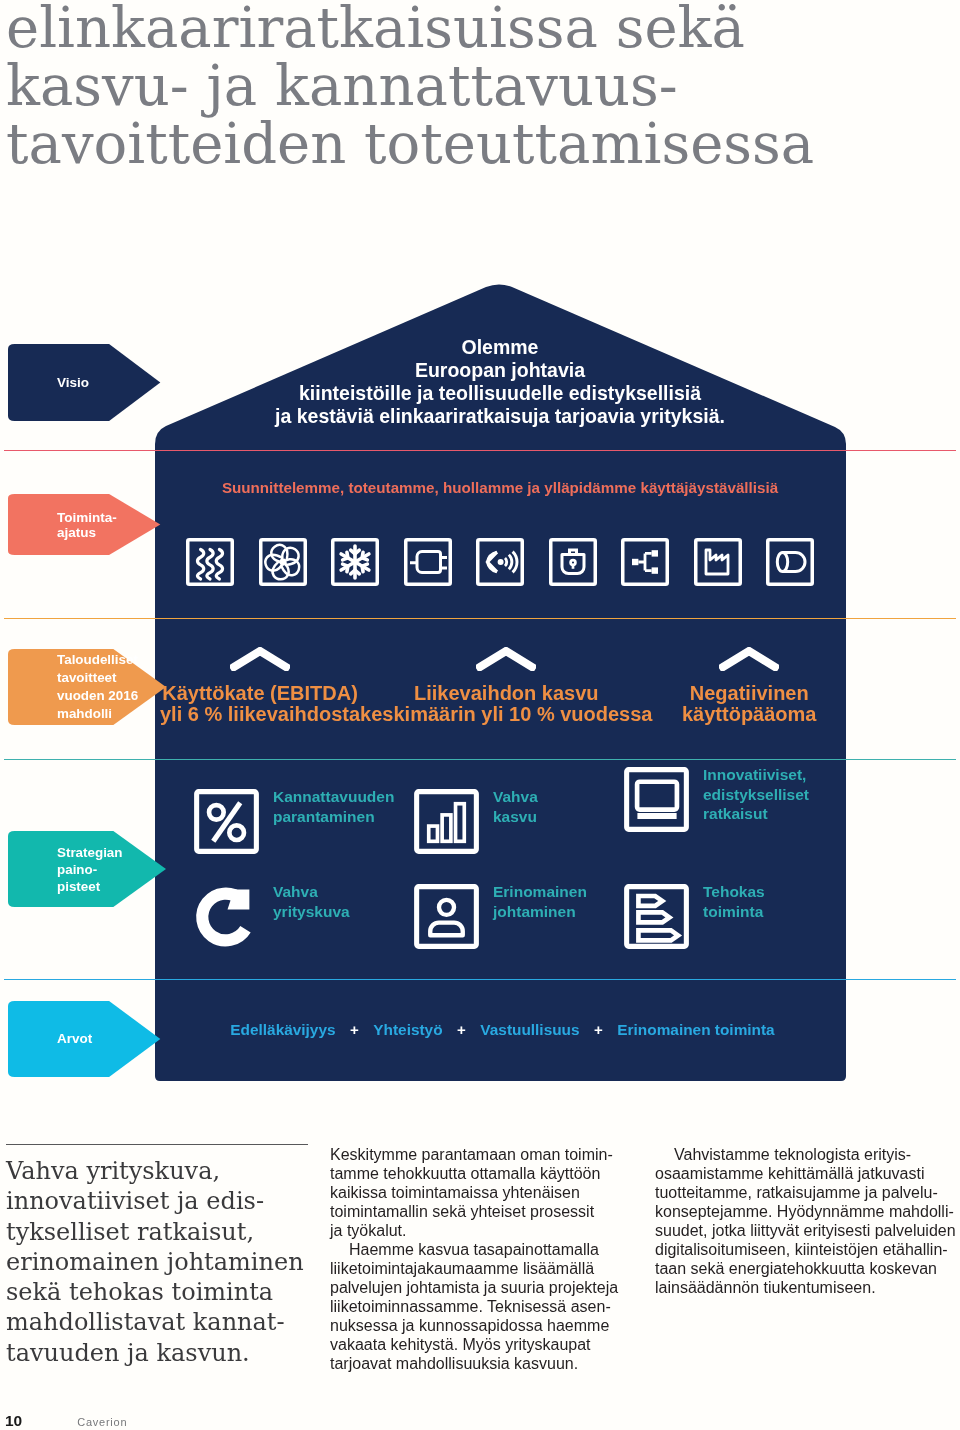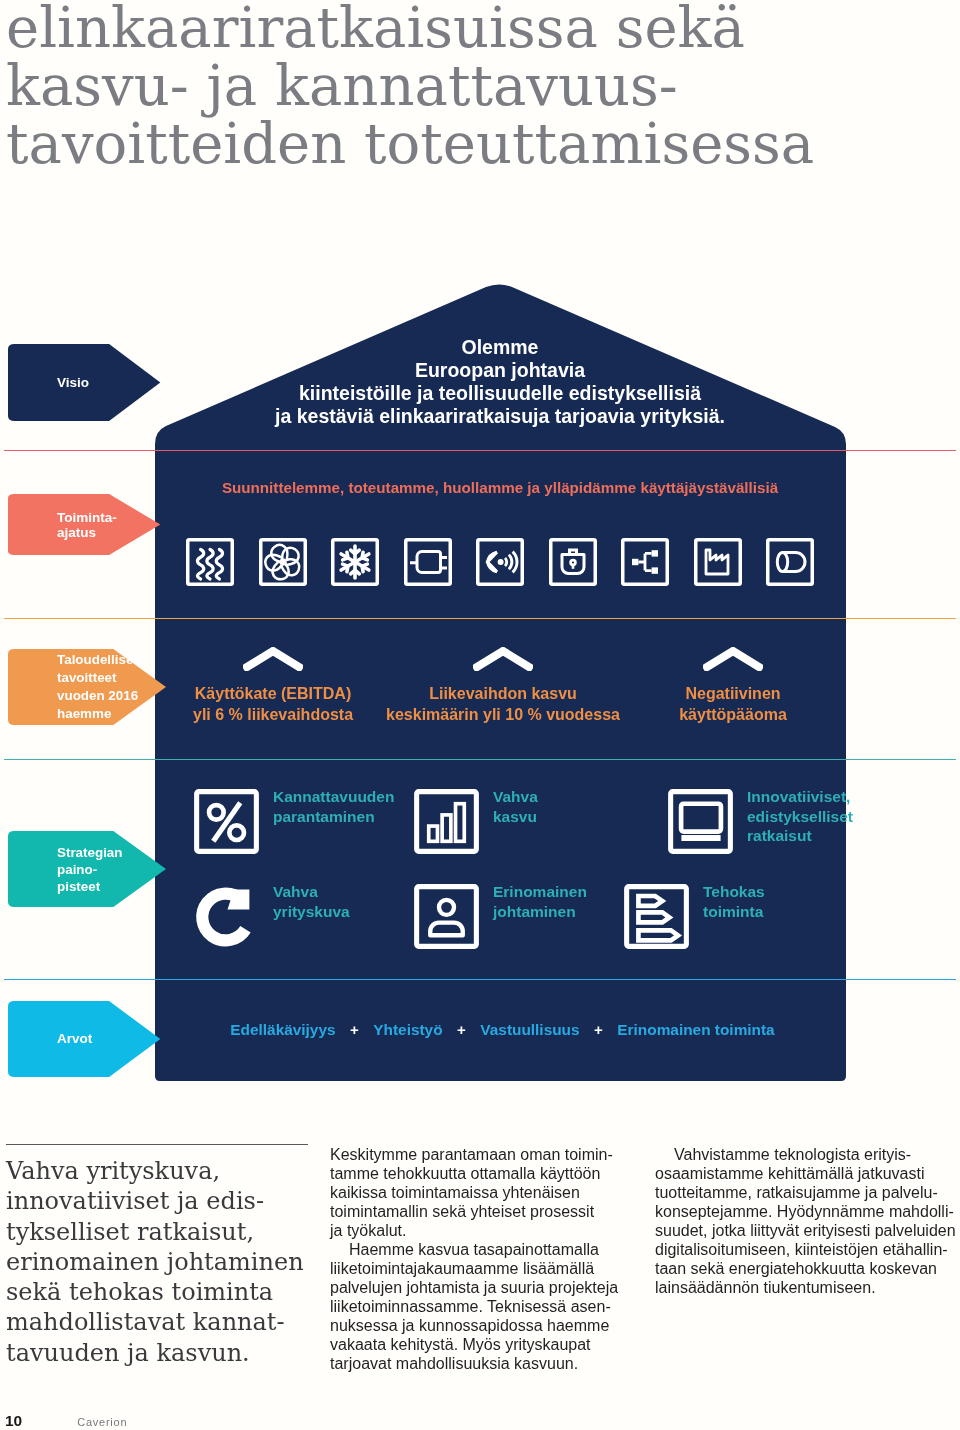--- a/index.html
+++ b/index.html
@@ -18,21 +18,21 @@
   .tagtxt{position:relative;z-index:2;color:#fff;font-weight:bold;font-size:13.5px;line-height:16px;padding-left:11px;}
 
   .srvicons{position:absolute;left:186px;top:538px;width:628px;height:49px;display:flex;justify-content:space-between;}
   .srvicons svg{width:48px;height:48px;display:block;}
 
   .tagtxt2{line-height:15px;}
   .tagtxt4{line-height:18px;font-size:13.4px;padding-left:11px;}
   .fincols{position:absolute;left:160px;top:640px;width:686px;display:flex;}
   .fincol{flex:1;text-align:center;white-space:nowrap;}
   .chev{width:60px;height:24px;display:block;margin:7px auto 0;}
-  .fintxt{color:#ef8f43;font-weight:bold;font-size:16px;line-height:21px;margin-top:12px;}
+  .fintxt{color:#ef8f43;font-weight:bold;font-size:20px;line-height:21px;margin-top:12px;}
 
   .tagtxt3{line-height:17px;font-size:13.4px;}
   .stratgrid{position:absolute;left:0;top:0;width:960px;height:1430px;}
   .strat{position:absolute;display:flex;align-items:flex-start;}
     .sicon{width:65px;height:65px;flex:none;}
   .stxt{color:#2eafb4;font-weight:bold;font-size:15.5px;line-height:19.5px;margin-left:14px;margin-top:-2px;}
 
   .valrow{position:absolute;left:157px;top:1021px;width:691px;text-align:center;color:#29a9e1;font-weight:bold;font-size:15.4px;white-space:nowrap;}
   .valrow .vsep{color:#fff;padding:0 14.5px;font-size:15px;}
 
@@ -201,21 +201,21 @@
           <path d="M16.5,14.5 h13 a9.5,9.5 0 0 1 0,19 h-13" stroke-width="3"></path>
           <ellipse cx="16.5" cy="24" rx="5.2" ry="9.5" stroke-width="3"></ellipse>
         </g>
       </svg>
   </div>
 
   <div class="tag" style="left:8px;top:649px;width:120px;height:76px;">
     <svg class="tagbg" viewBox="0 0 120 76" preserveAspectRatio="none">
         <path d="M5,0 H80 L120,38 L80,76 H5 Q0,76 0,71 V5 Q0,0 5,0 Z" fill="#ef9a4e"></path>
       </svg>
-    <span class="tagtxt tagtxt4"><span>Taloudelliset</span><br><span>tavoitteet</span><br><span>vuoden 2016</span><br><span>haemme</span></span>
+    <span class="tagtxt tagtxt4"><span>Taloudelliset</span><br><span>tavoitteet</span><br><span>vuoden 2016</span><br><span>mahdolli</span></span>
   </div>
   <div class="fincols">
     <div class="fincol">
       <svg class="chev" viewBox="0 0 60 24">
           <path d="M4,20 L30,4 L56,20" fill="none" stroke="#fff" stroke-width="8" stroke-linecap="square" stroke-linejoin="miter"></path>
         </svg>
       <div class="fintxt">
           <div>Käyttökate (EBITDA)</div>
           <div>yli 6 % liikevaihdosta</div>
         </div>
@@ -269,21 +269,21 @@
             <rect x="14.5" y="36.5" width="8.6" height="15" stroke-width="3.6"></rect>
             <rect x="27.7" y="25.5" width="8.6" height="26" stroke-width="3.6"></rect>
             <rect x="40.9" y="14.5" width="8.6" height="37" stroke-width="3.6"></rect>
           </g>
         </svg>
       <div class="stxt">
           <div>Vahva</div>
           <div>kasvu</div>
         </div>
     </div>
-    <div class="strat" style="left:624px;top:789px;margin-left:44px;">
+    <div class="strat" style="left:624px;top:767px;">
       <svg class="sicon" viewBox="0 0 64 64">
           <g fill="none" stroke="#fff" stroke-width="5">
             <rect x="2.6" y="2.6" width="58.8" height="58.8" rx="2"></rect>
             <rect x="12.9" y="14.5" width="39.2" height="27.5" rx="2.5" stroke-width="4.6"></rect>
             <path d="M13.2,48.2 h38.6" stroke-width="6"></path>
           </g>
         </svg>
       <div class="stxt">
           <div>Innovatiiviset,</div>
           <div>edistykselliset</div>

